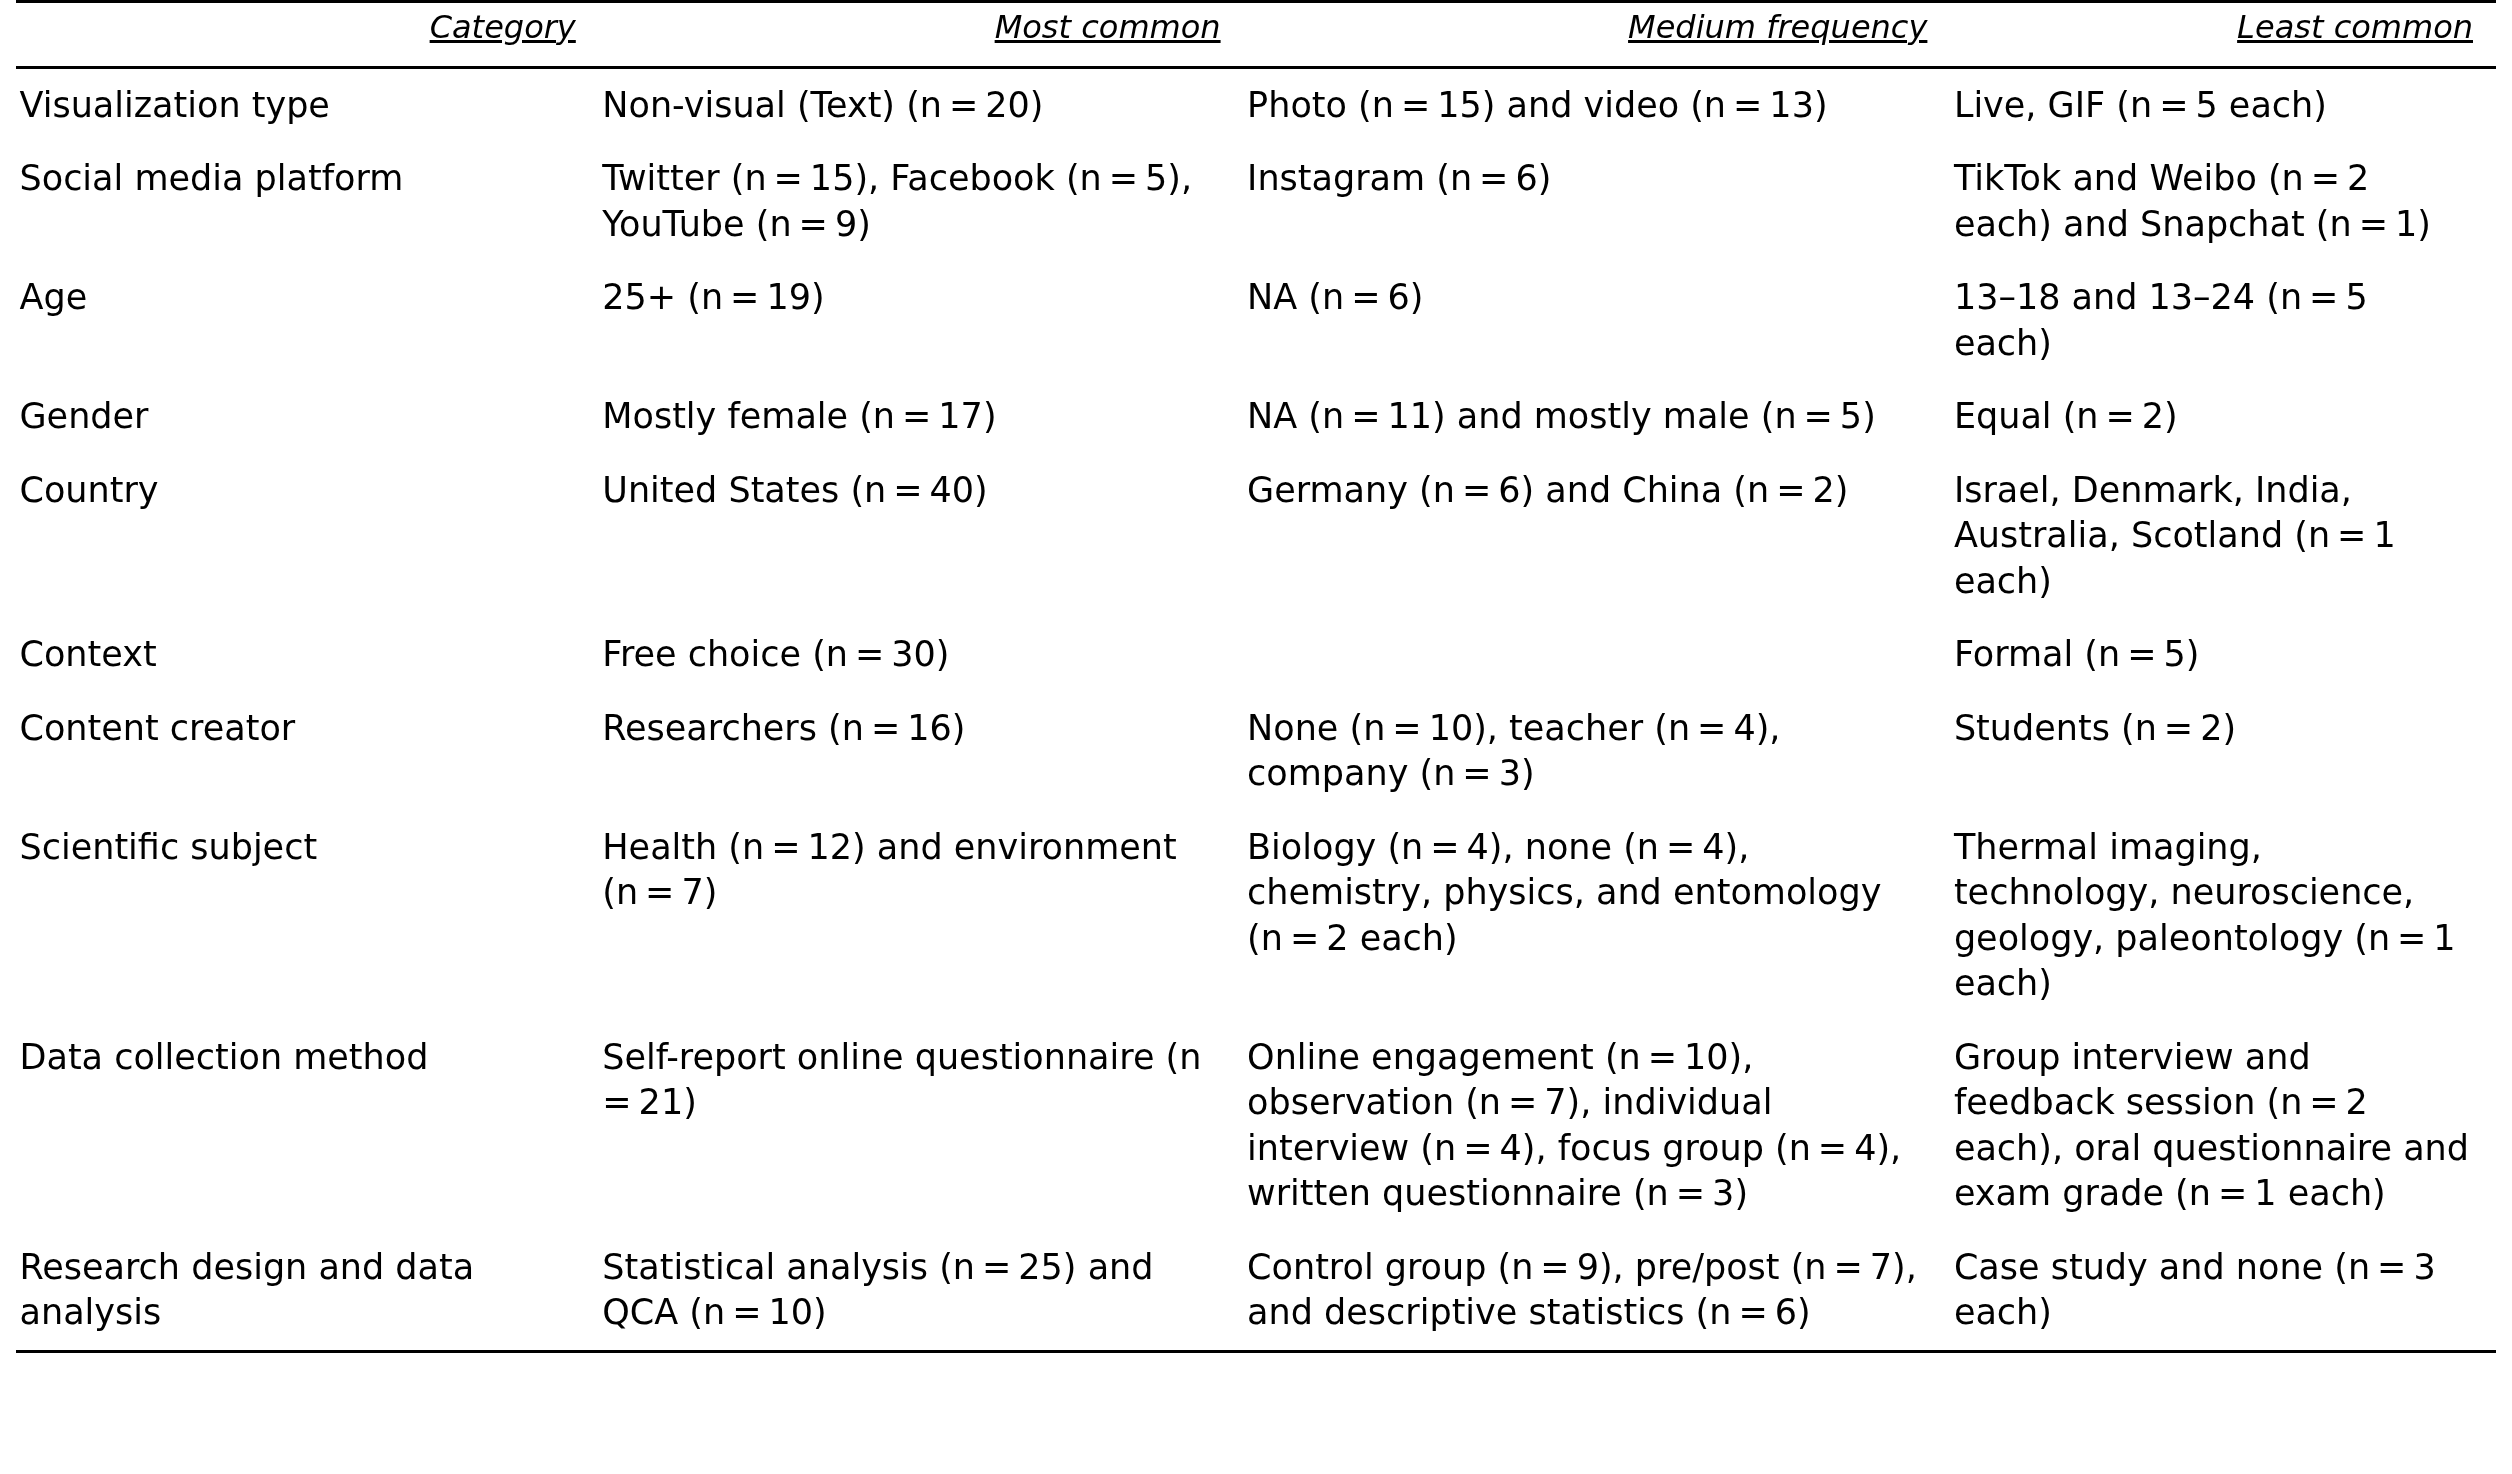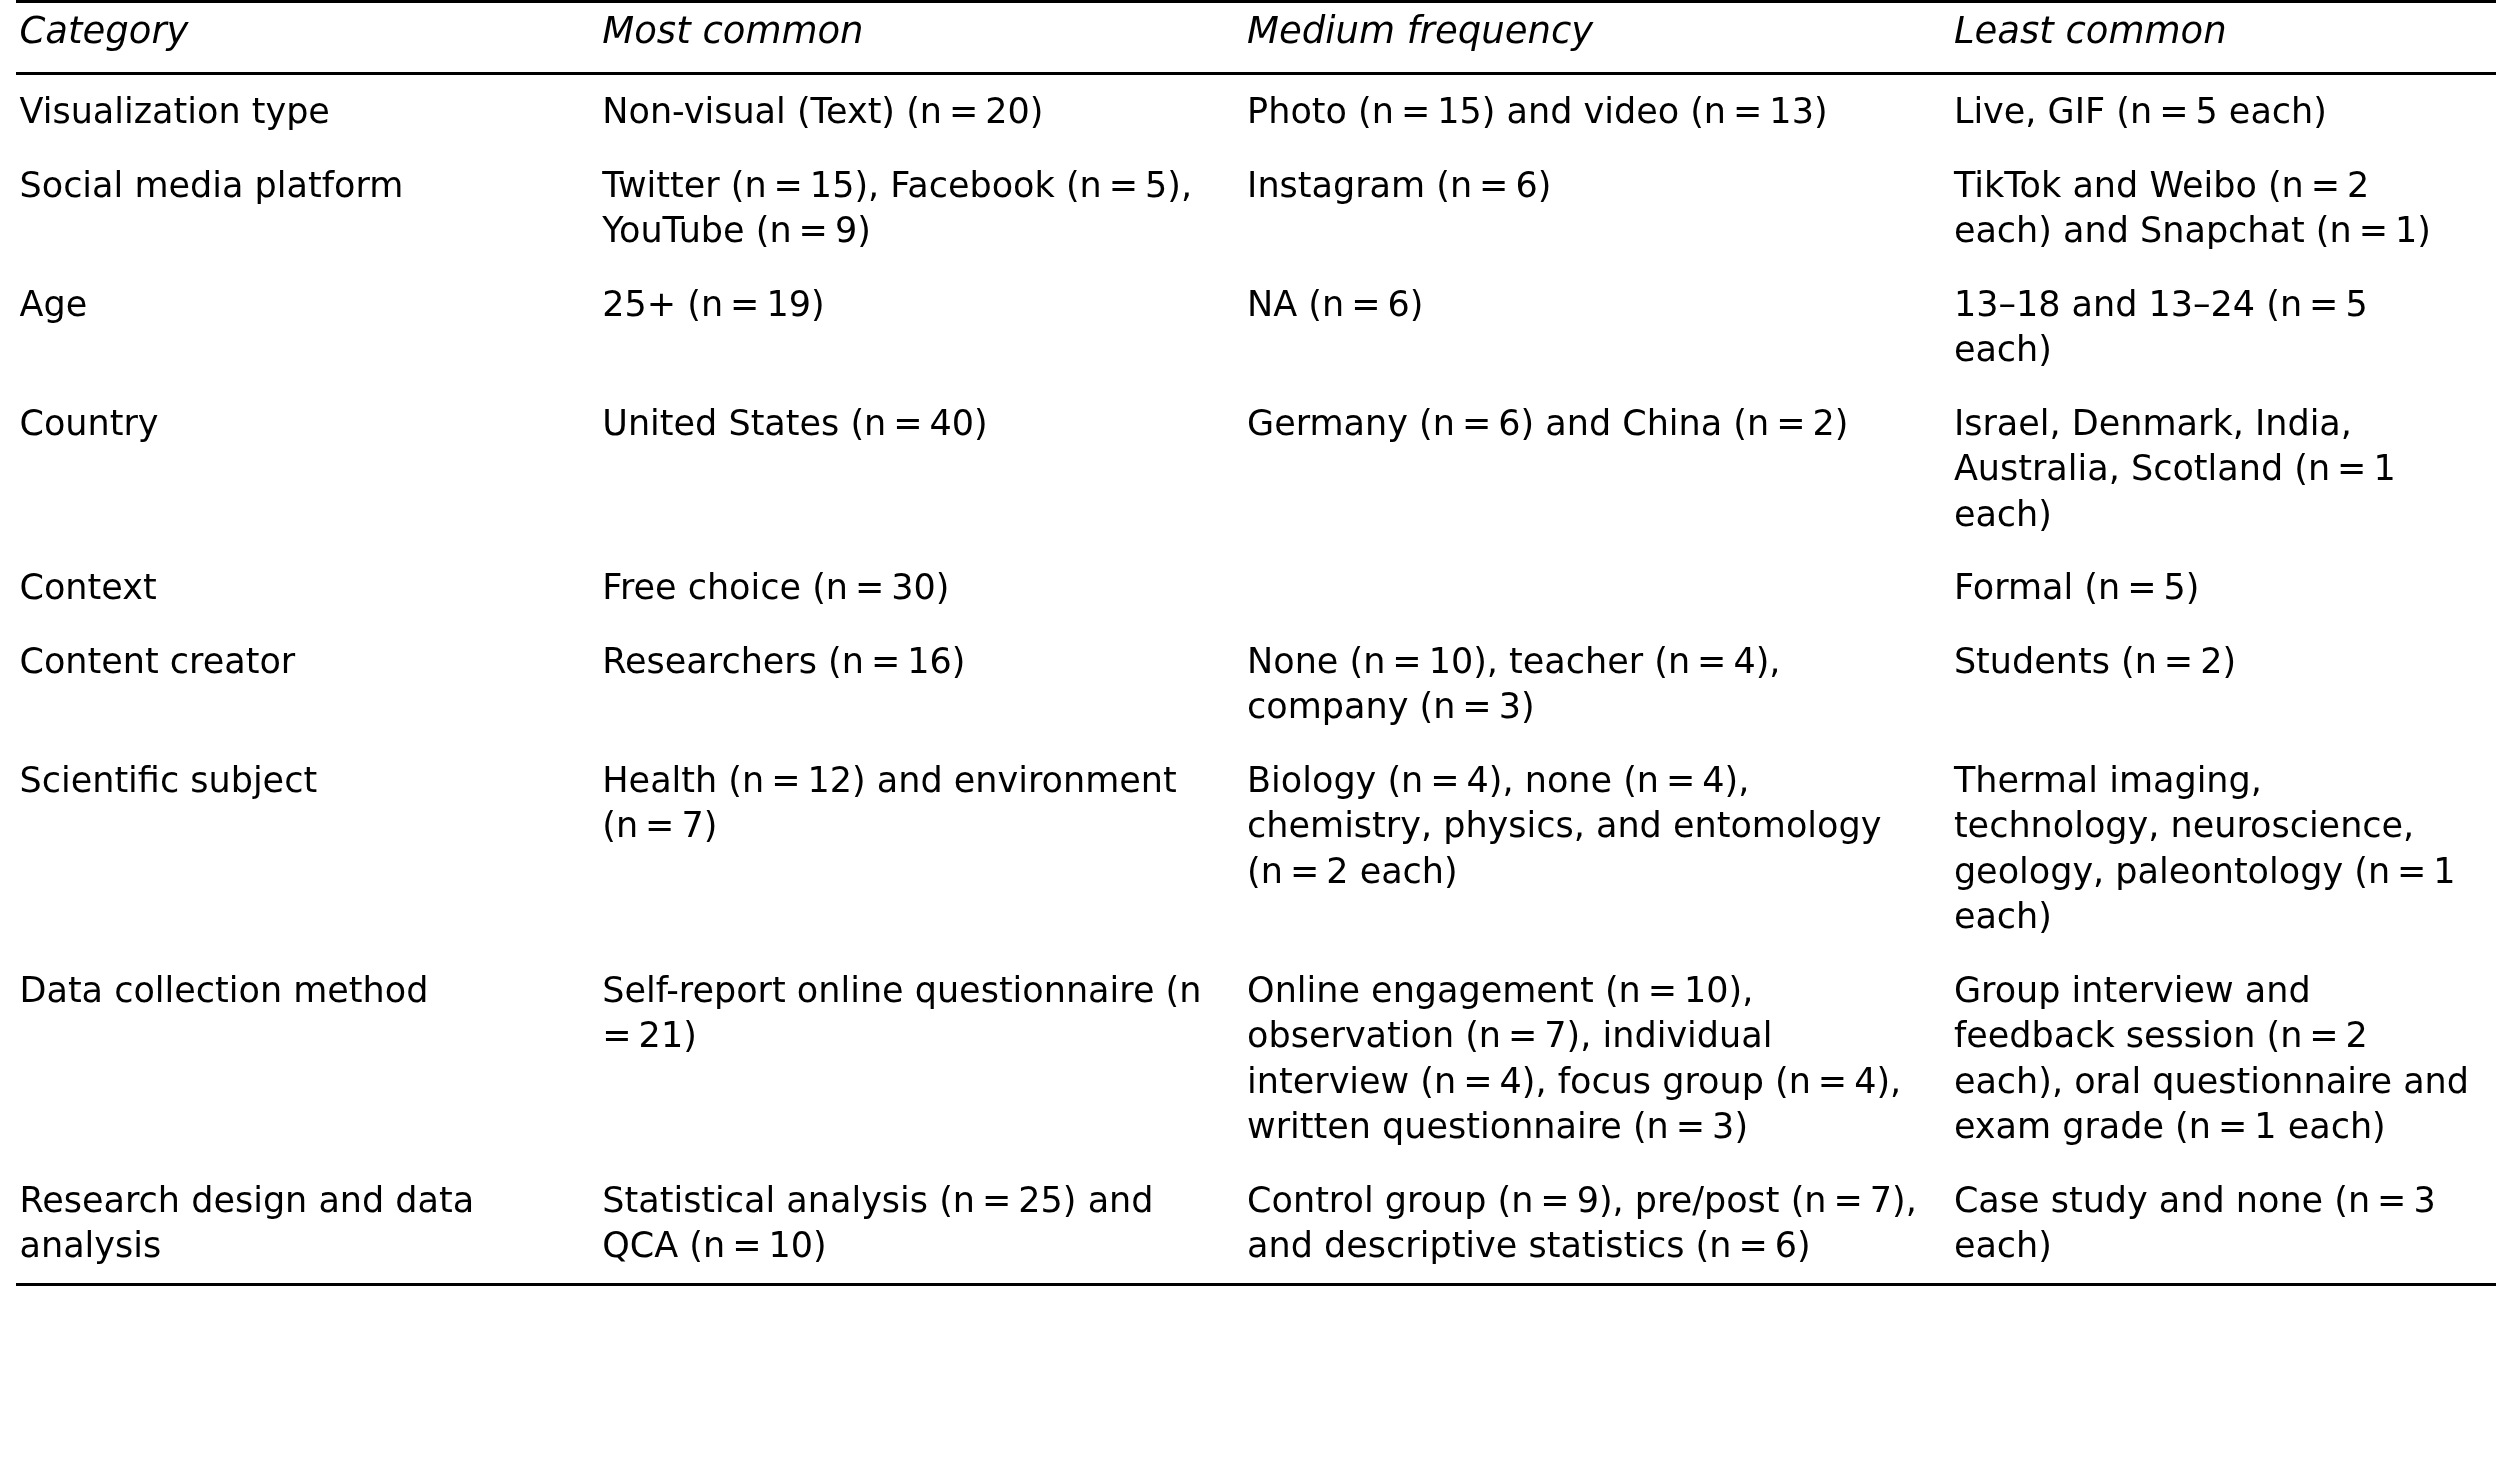--- a/index.html
+++ b/index.html
@@ -23,29 +23,30 @@
     table-layout: fixed;
     font-size: 35px;
     line-height: 1.30;
   }
   table.data-table col.c0 { width: 23.5%; }
   table.data-table col.c1 { width: 26.0%; }
   table.data-table col.c2 { width: 28.5%; }
   table.data-table col.c3 { width: 22.0%; }
 
   thead th {
-    text-align: left;
+    text-align: right;
     font-weight: normal;
     font-style: italic;
-    font-size: 37px;
+    font-size: 32px;
     padding: 3.5px 23px 17.5px 3.5px;
     border-top: 3.5px solid #000;
     border-bottom: 3.5px solid #000;
     vertical-align: bottom;
     white-space: nowrap;
+    text-decoration: underline;
   }
   thead th:first-child { padding-left: 3.5px; }
 
   tbody td {
     vertical-align: top;
     padding: 14px 23px 14px 3.5px;
     border: none;
   }
   tbody tr:last-child td {
   }
@@ -86,20 +87,26 @@
         <td>Instagram (n = 6)</td>
         <td>TikTok and Weibo (n = 2 each) and Snapchat (n = 1)</td>
       </tr>
       <tr>
         <td>Age</td>
         <td>25+ (n = 19)</td>
         <td>NA (n = 6)</td>
         <td>13–18 and 13–24 (n = 5 each)</td>
       </tr>
       <tr>
+        <td>Gender</td>
+        <td>Mostly female (n = 17)</td>
+        <td>NA (n = 11) and mostly male (n = 5)</td>
+        <td>Equal (n = 2)</td>
+      </tr>
+      <tr>
         <td>Country</td>
         <td>United States (n = 40)</td>
         <td>Germany (n = 6) and China (n = 2)</td>
         <td>Israel, Denmark, India, Australia, Scotland (n = 1 each)</td>
       </tr>
       <tr>
         <td>Context</td>
         <td>Free choice (n = 30)</td>
         <td></td>
         <td>Formal (n = 5)</td>

